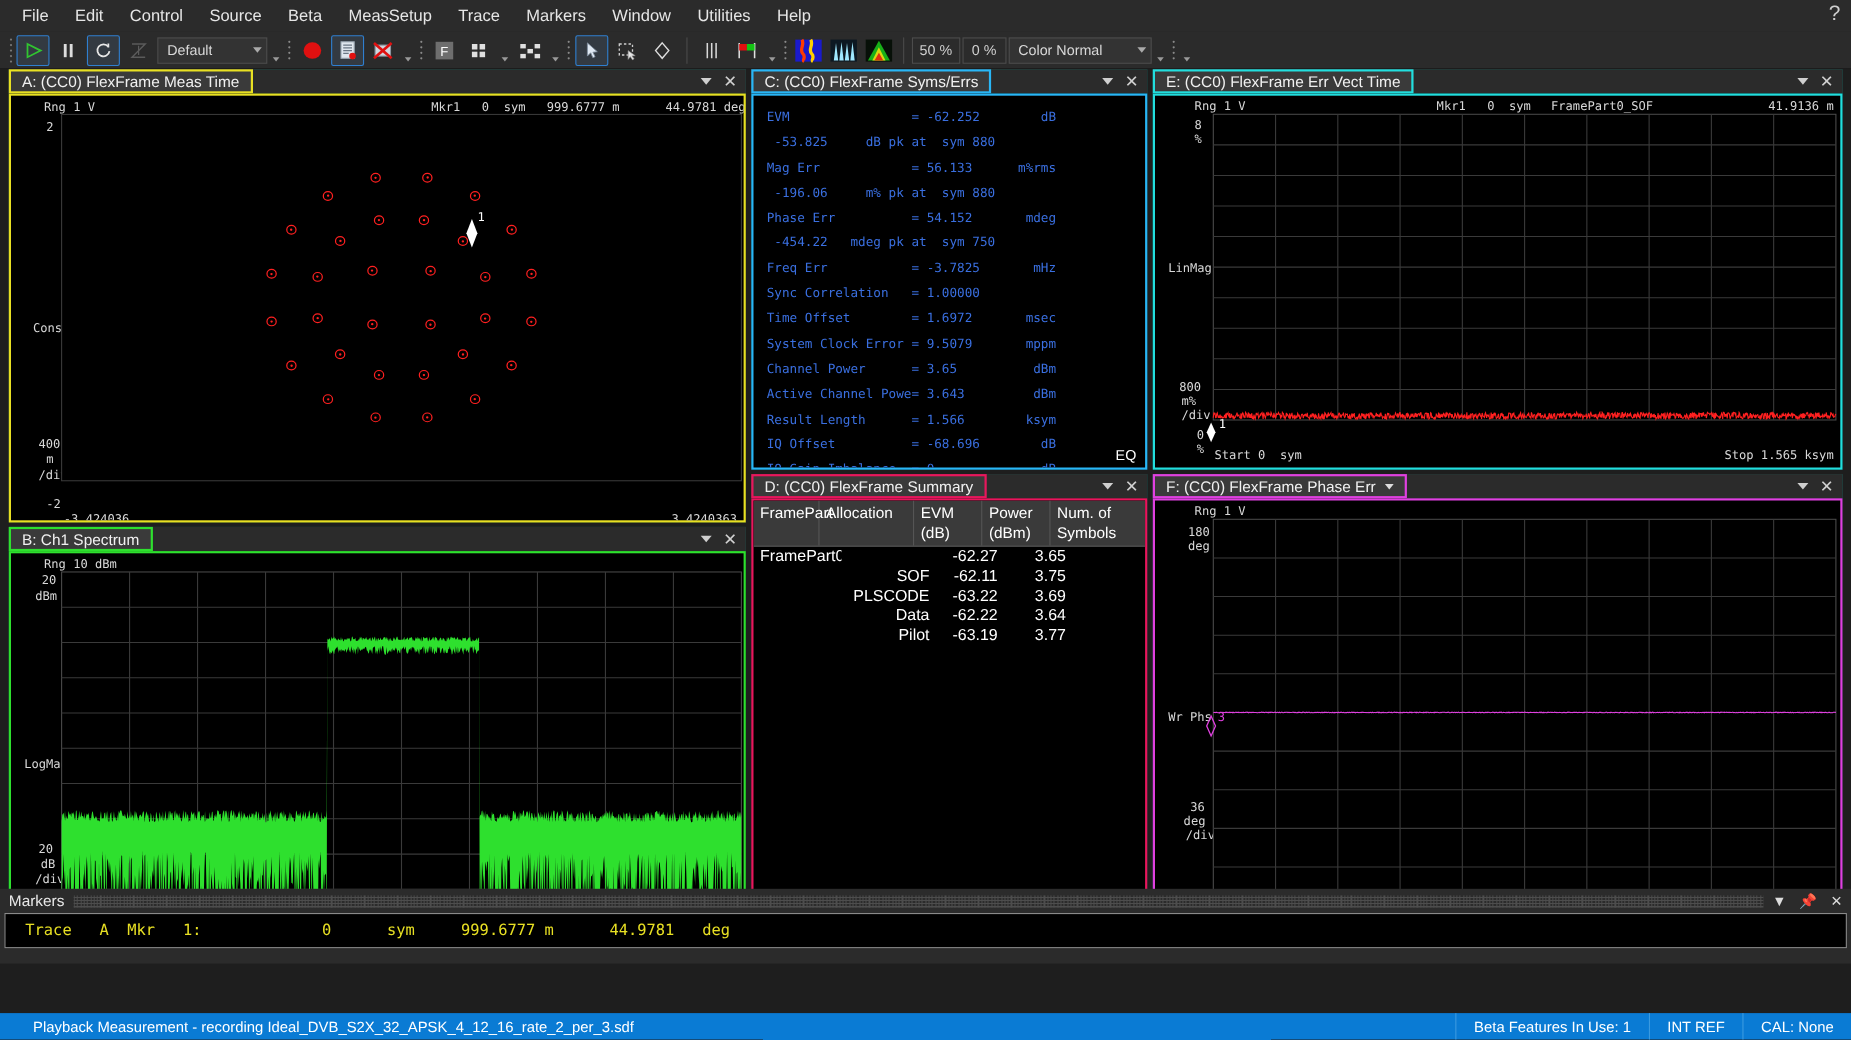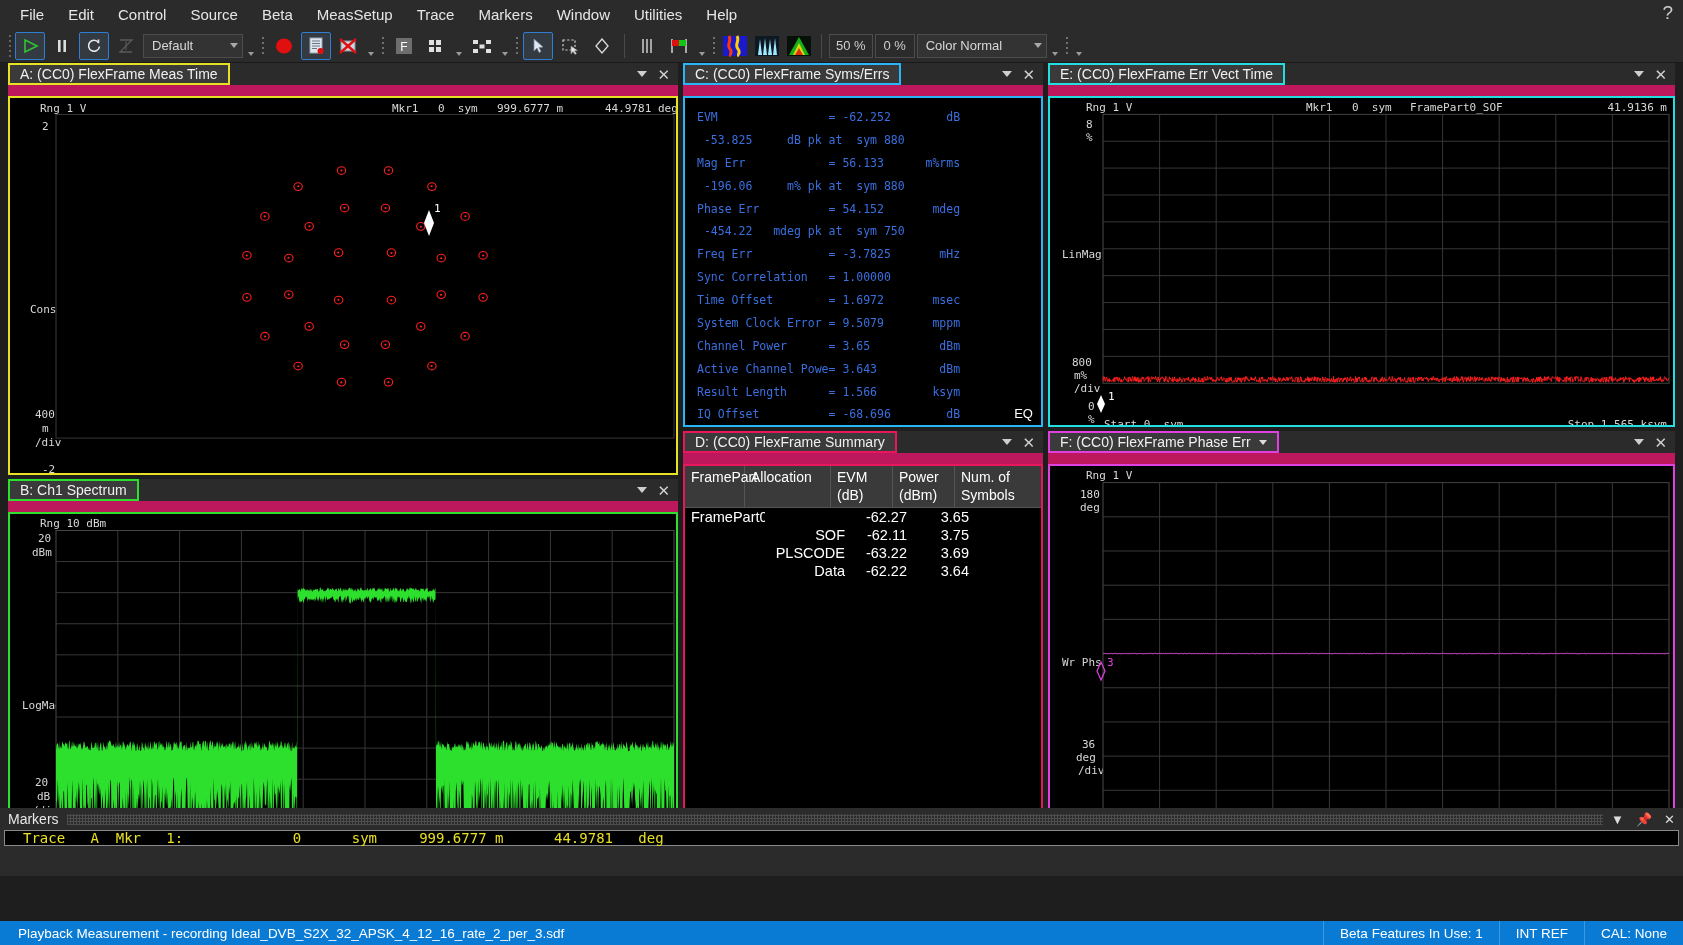--- a/index.html
+++ b/index.html
@@ -26,21 +26,21 @@
        display:flex;align-items:center;justify-content:center;padding:0 6px;}
   .dots-v{width:8px;height:26px;display:flex;flex-direction:column;justify-content:center;gap:3px;align-items:center;}
   .dots-v i{width:2px;height:2px;background:#8a8a8a;border-radius:50%;}
   .tinycaret{width:12px;height:26px;display:flex;align-items:flex-end;justify-content:center;padding-bottom:3px;}
   .tinycaret:after{content:"";width:0;height:0;border-left:3px solid transparent;border-right:3px solid transparent;border-top:4px solid #9a9a9a;}
 
   
   .workspace{position:relative;width:1683px;height:var(--wsh);background:#1e1e1e;}
 
   
-  .panel{position:absolute;background:#be185d;display:flex;flex-direction:column;gap:11px;}
+  .panel{position:absolute;background:#0f766e;display:flex;flex-direction:column;}
   .ptitlebar{height:22px;background:#2b2b2b;display:flex;align-items:stretch;position:relative;flex:0 0 auto;}
   .ptab{display:flex;align-items:center;padding:0 10px;font-size:14px;color:#f0f0f0;background:#3a3a3a;border:2px solid #888;height:22px;white-space:nowrap;}
   .ptab .tcaret{width:0;height:0;border-left:4px solid transparent;border-right:4px solid transparent;border-top:5px solid #ddd;margin-left:8px;}
   .pt-actions{margin-left:auto;display:flex;align-items:center;gap:10px;padding-right:8px;color:#d0d0d0;font-size:13px;}
   .pt-actions .dn{width:0;height:0;border-left:5px solid transparent;border-right:5px solid transparent;border-top:6px solid #cfcfcf;}
   .pt-actions .xx{font-size:15px;line-height:1;}
   .pbody{flex:1 1 auto;position:relative;background:#000;border:2px solid #000;overflow:hidden;}
 
   .grid-svg{position:absolute;inset:0;width:100%;height:100%;}
   .ann{position:absolute;font-family:"DejaVu Sans Mono",monospace;font-size:11px;color:#d8d8d8;white-space:pre;}
@@ -61,26 +61,26 @@
   .hscroll .thumb{position:absolute;left:28%;width:14%;top:1px;bottom:1px;background:#4a4a4a;}
 
   
   .markers-dock{position:absolute;left:0;width:1683px;background:#2b2b2b;}
   .md-head{height:22px;display:flex;align-items:center;padding:0 8px;font-size:14px;color:#e8e8e8;position:relative;}
   .md-hatch{flex:1;height:11px;margin:0 8px;
      background-image:repeating-linear-gradient(90deg,#6a6a6a 0 1px,transparent 1px 3px),
                       repeating-linear-gradient(0deg,#6a6a6a 0 1px,transparent 1px 3px);
      opacity:.55;}
   .md-icons{display:flex;gap:12px;align-items:center;color:#ddd;font-size:13px;}
-  .md-body{margin:0 4px 4px 4px;height:16px;border:1px solid #8a8a8a;background:#000;display:flex;align-items:center;}
+  .md-body{margin:0 4px 4px 4px;height:32px;border:1px solid #8a8a8a;background:#000;display:flex;align-items:center;}
   .md-row{font-family:"DejaVu Sans Mono",monospace;font-size:14px;color:#e8e023;white-space:pre;padding-left:18px;}
 
   
   .statusbar{position:absolute;left:0;bottom:0;width:1683px;height:24px;background:#0a7bd4;display:flex;align-items:center;color:#fff;font-size:13.5px;}
-  .sb-left{padding-left:18px;}
+  .sb-left{padding-left:30px;}
   .sb-right{margin-left:auto;display:flex;height:24px;}
   .sb-cell{padding:0 16px;display:flex;align-items:center;border-left:1px solid #3a9ae0;white-space:nowrap;}
 </style>
 </head>
 <body>
 
 <div class="menubar">
   <div class="mi">File</div>
   <div class="mi">Edit</div>
   <div class="mi">Control</div>
@@ -528,20 +528,27 @@
               <div class="cc" style="width: 62px; flex: 0 0 auto; text-align: right;">3.69</div>
               <div class="cc" style="width: 110px; flex: 0 0 auto; text-align: right;">64</div>
             </div>
             <div class="sumrow">
               <div class="cc" style="width: 80px; flex: 0 0 auto; text-align: left;"></div>
               <div class="cc" style="width: 86px; flex: 0 0 auto; text-align: right;">Data</div>
               <div class="cc" style="width: 62px; flex: 0 0 auto; text-align: right;">-62.22</div>
               <div class="cc" style="width: 62px; flex: 0 0 auto; text-align: right;">3.64</div>
               <div class="cc" style="width: 110px; flex: 0 0 auto; text-align: right;">1440</div>
             </div>
+            <div class="sumrow">
+              <div class="cc" style="width: 80px; flex: 0 0 auto; text-align: left;"></div>
+              <div class="cc" style="width: 86px; flex: 0 0 auto; text-align: right;">Pilot</div>
+              <div class="cc" style="width: 62px; flex: 0 0 auto; text-align: right;">-63.19</div>
+              <div class="cc" style="width: 62px; flex: 0 0 auto; text-align: right;">3.77</div>
+              <div class="cc" style="width: 110px; flex: 0 0 auto; text-align: right;">36</div>
+            </div>
           </div>
       </div>
       <span class="eq" style="right:8px;bottom:26px;">EQ</span>
       <div class="hscroll">
         <div class="arr">◀</div>
         <div class="track">
             <div class="thumb"></div>
           </div>
         <div class="arr">▶</div>
       </div>

